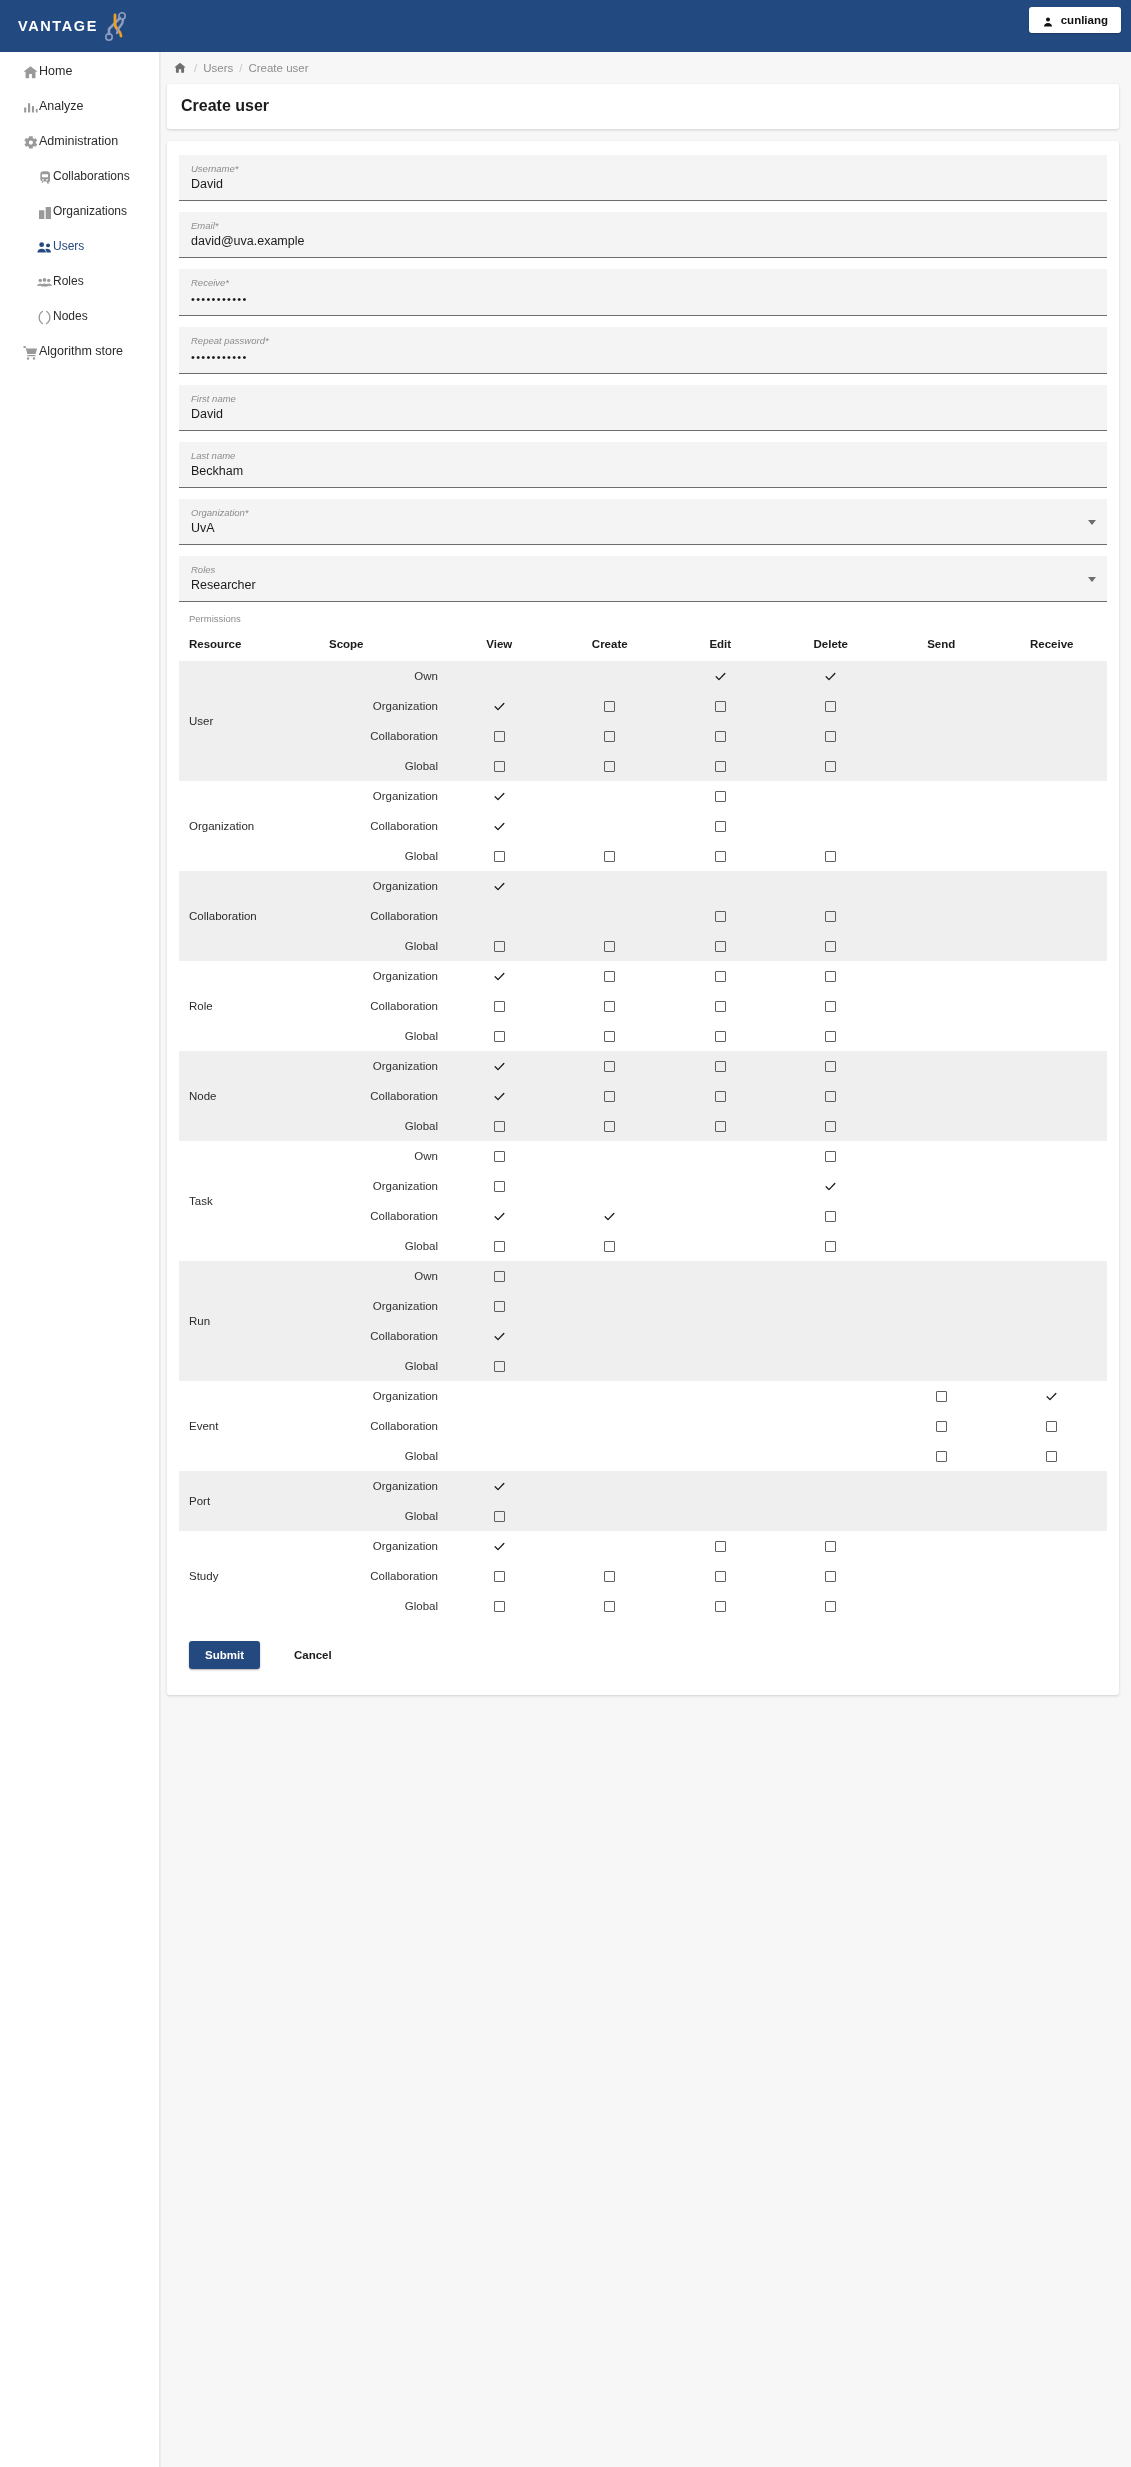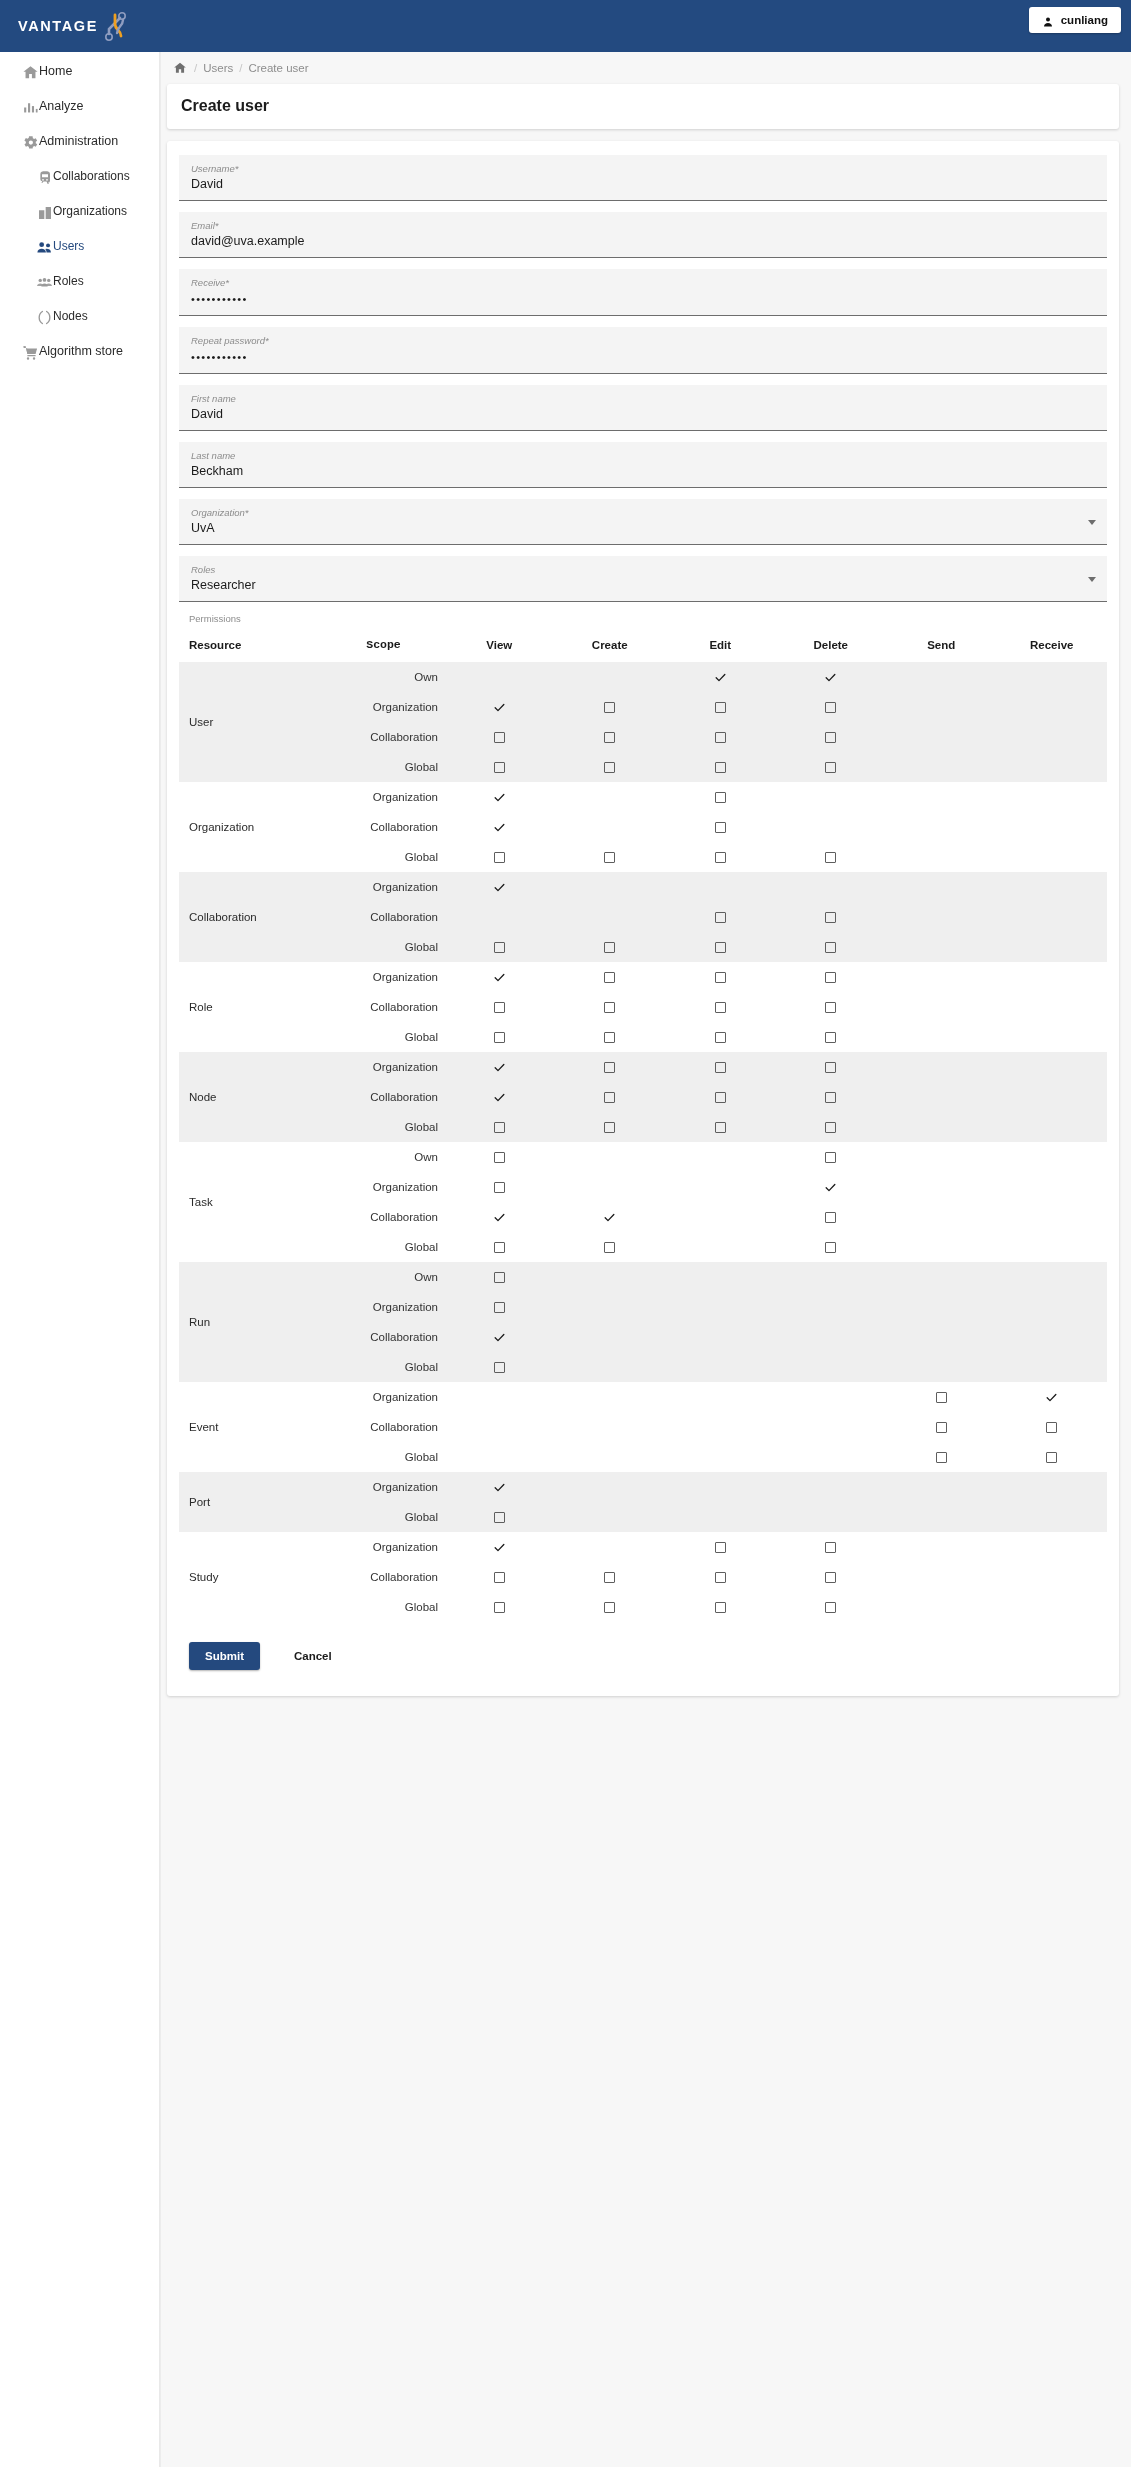--- a/index.html
+++ b/index.html
@@ -80,21 +80,21 @@
   }
 
   
   .perm-label { font-size:9.5px; color:#8c8c8c; margin:6px 0 8px 10px; }
   table.perm { width:100%; border-collapse:collapse; table-layout:fixed; }
   table.perm th {
     font-size:11.5px; font-weight:700; color:#1b1b1b; padding:6px 0 11px;
     text-align:center;
   }
   table.perm th.res { text-align:left; padding-left:10px; }
-  table.perm th.scope { text-align:center; padding-right:6px;font-family:Liberation Mono, monospace; }
+  table.perm th.scope { text-align:left; padding-right:6px; }
   table.perm td {
     font-size:11.5px; color:#2b2b2b; text-align:center; height:30px;
     vertical-align:middle;
   }
   table.perm td.res { text-align:left; padding-left:10px; font-size:11.5px; }
   table.perm td.scope { text-align:right; padding-right:6px; color:#333; }
   tbody.shaded td { background:#efefef; }
   .chk {
     width:11px;height:11px;border:1.4px solid #5e5e5e;display:inline-block;
     border-radius:1px; vertical-align:middle;

